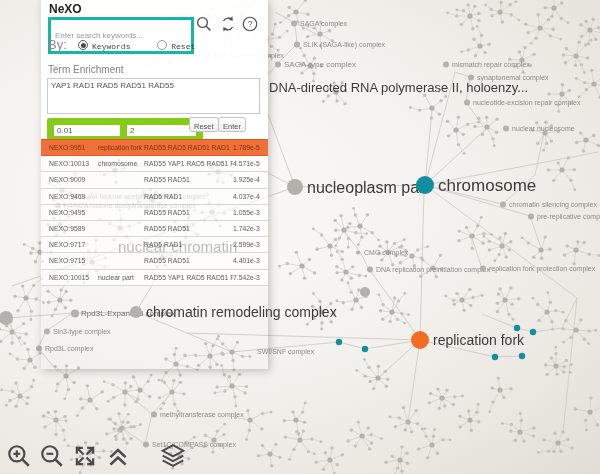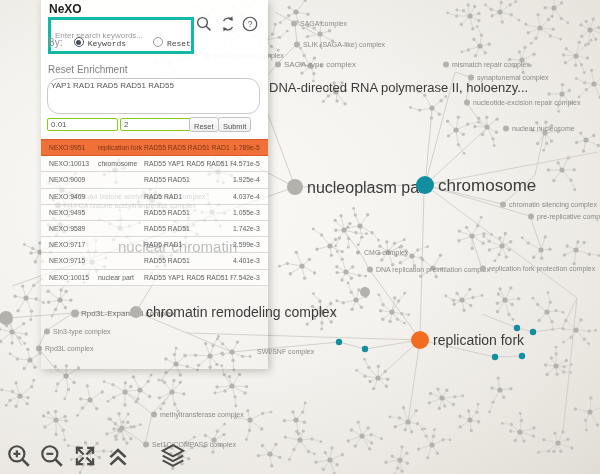--- a/index.html
+++ b/index.html
@@ -13,30 +13,30 @@
   .panel{position:absolute;left:0;top:0;width:227px;height:369px;
     box-shadow:2px 2px 8px rgba(60,55,45,.28);margin-left:41px;}
   .panel .form{position:absolute;left:0;top:0;width:227px;height:139px;background:rgba(255,255,255,.95);}
   .p-title{position:absolute;left:8px;top:2px;font-size:12px;font-weight:bold;color:#1f1f1f;}
   .search-input{position:absolute;left:7px;top:17px;width:132px;height:13px;border:3px solid #14b8a6;
     border-radius:0;font-size:8px;padding:9px 4px;color:#333;outline:none;}
   .search-input::placeholder{color:#9a9a9a;}
   .icn{position:absolute;top:15px;width:18px;height:18px;display:inline-block;cursor:pointer;}
   .icn svg{width:18px;height:18px;}
   .by-row{position:absolute;left:7px;top:37px;font-size:8px;color:#444;}
-  .by-lbl{color:#8d8d8d;margin-right:9px;font-size:10px;text-align:center;}
+  .by-lbl{color:#8d8d8d;margin-right:9px;font-size:13px;text-align:center;}
   .radio{display:inline-block;width:8px;height:8px;border:1px solid #9b9b9b;border-radius:50%;
     vertical-align:-1px;margin-right:4px;position:relative;background:#fff;}
   .radio.sel{border-color:#555a66;}
   .radio.sel::after{content:"";position:absolute;left:1.5px;top:1.5px;width:5px;height:5px;border-radius:50%;background:#474c59;}
   .radio-item{margin-right:22px;cursor:pointer;font-family:Liberation Mono, monospace;}
   .te-head{position:absolute;left:7px;top:64px;font-size:10px;color:#808080;}
   .gene-box{position:absolute;left:6px;top:78px;width:205px;height:30px;border:1px solid #c9c9c9;
-    border-radius:12px;font-size:8px;padding:2px 3px;color:#555;resize:none;font-family:"Liberation Sans",sans-serif;outline:none;background:#fff;}
-  .num-in{position:absolute;top:118px;height:11px;width:63px;border:1px solid #84cc16;border-radius:2px;
+    border-radius:0;font-size:8px;padding:2px 3px;color:#555;resize:none;font-family:"Liberation Sans",sans-serif;outline:none;background:#fff;}
+  .num-in{position:absolute;top:118px;height:11px;width:63px;border:7px solid #84cc16;border-radius:2px;
     font-size:8px;padding:0 3px;color:#555;outline:none;}
   .btn{position:absolute;top:117px;height:15px;font-size:7.5px;color:#555;border:1px solid #c2c2c2;border-radius:3px;
     background:linear-gradient(#fdfdfd,#efefef);padding:4px 4px;cursor:pointer;font-family:"Liberation Sans",sans-serif;}
   
   .rtable{position:absolute;left:0;top:139px;width:227px;}
   .trow{display:grid;grid-template-columns:49px 46px 89px auto;align-items:center;height:15.2px;
     background:rgba(255,255,255,.66);border-bottom:1px solid rgba(190,188,184,.55);
     font-size:6.8px;color:#5e5e5e;padding-left:8px;cursor:pointer;}
   .trow span{overflow:hidden;white-space:nowrap;}
   .trow.hl{background:#f0703a;border-top:1px solid #dd5a28;border-bottom:1px solid #dd5a28;color:#7e3410;}
@@ -1940,28 +1940,28 @@
       <div class="by-row">
         <span class="by-lbl">By:</span>
         <span class="radio-item">
           <span class="radio sel"></span><span>Keywords</span>
         </span>
         <span class="radio-item">
           <span class="radio"></span><span>Reset</span>
         </span>
       </div>
 
-      <div class="te-head">Reset Enrichment</div>
+      <div class="te-head">Term Enrichment</div>
 
       <textarea class="gene-box" style="">YAP1 RAD1 RAD5 RAD51 RAD55</textarea>
 
       <input class="num-in" style="left: 6px;" type="text" value="0.01">
       <input class="num-in" style="left: 79px;" type="text" value="2">
       <button class="btn" style="left:148px">Reset</button>
-      <button class="btn" style="left:177px">Submit</button>
+      <button class="btn" style="left:177px">Enter</button>
     </div>
 
     <div class="rtable" id="rtable">
         <div class="trow hl">
           <span>NEXO:9951</span>
           <span>replication fork</span>
           <span>RAD55 RAD5 RAD51 RAD1</span>
           <span>1.789e-5</span>
         </div>
         <div class="trow">

